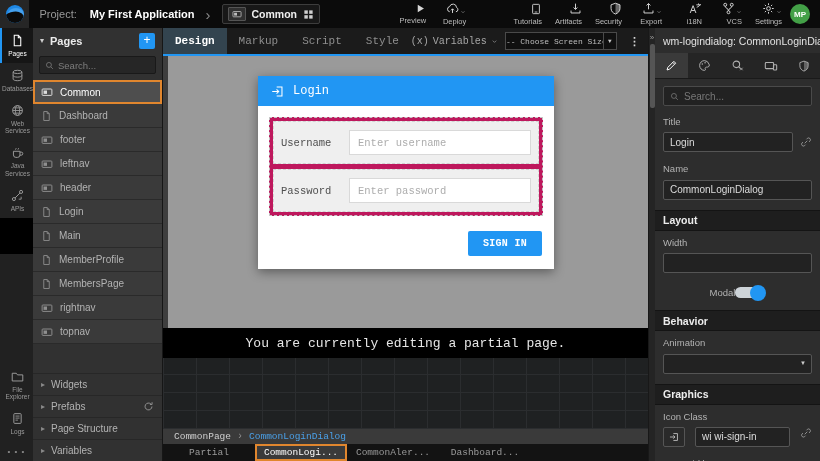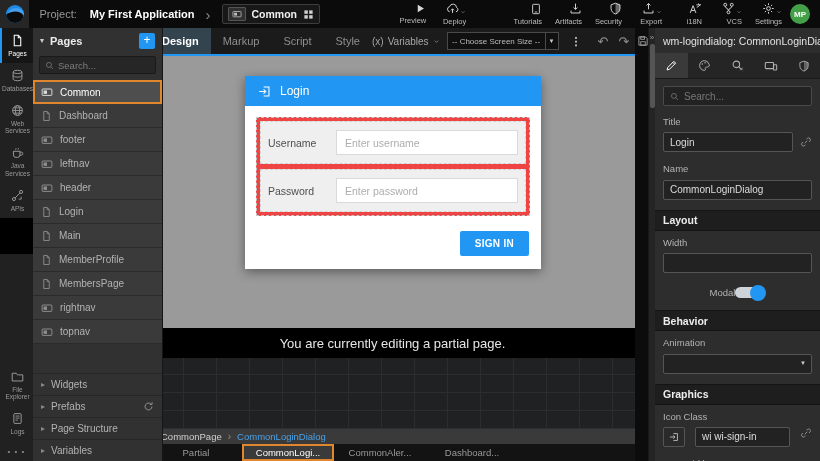--- a/index.html
+++ b/index.html
@@ -47,38 +47,38 @@
   .pg-item { height:24px; display:flex; align-items:center; gap:7px; padding:0 8px; color:#b3b3b3; font-size:10px; background:#3a3a3a; border-bottom:1px solid #2a2a2a; white-space:nowrap; overflow:hidden; }
   .pg-item .ic { color:#8f8f8f; }
   .pg-item.active { background:#4e4e4e; border:2px solid #e0862e; color:#fff; padding:0 6px; }
   .pg-item.active .ic { color:#ddd; }
   .pages-fill { flex:1; }
   .sec { height:22px; display:flex; align-items:center; gap:6px; padding:0 8px; color:#b3b3b3; font-size:10px; border-top:1px solid #272727; background:#313131; }
   .sec .caret { color:#8a8a8a; font-size:8px; }
   .sec .refresh { margin-left:auto; color:#9a9a9a; }
 
   
-  .center { position:absolute; top:28px; left:150px; width:485px; bottom:0; display:flex; flex-direction:column; background:#242424; }
+  .center { position:absolute; top:28px; left:163px; width:485px; bottom:0; display:flex; flex-direction:column; background:#242424;font-family:Liberation Mono, monospace; }
   .ctoolbar { height:26px; background:#1b1b1b; display:flex; align-items:center; flex:none; }
   .ctab { padding:0 12px; height:100%; display:flex; align-items:center; font-size:11px; color:#8f8f8f; }
   .ctab.active { background:#33444f; color:#fff; font-weight:700; }
   .vars { margin-left:auto; display:flex; align-items:center; gap:4px; color:#a6a6a6; font-size:10px; white-space:nowrap; }
   .screen-select { width:112px; height:18px; background:#101010; border:1px solid #4a4a4a; display:flex; align-items:center; margin:0 7px; flex:none; }
   .screen-select .ss-text { flex:1; text-align:center; font-size:8px; color:#bdbdbd; white-space:nowrap; overflow:hidden; }
   .screen-select .ss-arrow { width:13px; align-self:stretch; border-left:1px solid #4a4a4a; display:flex; align-items:center; justify-content:center; color:#ccc; font-size:6px; }
   .kebab { color:#d8d8d8; font-size:11px; padding:0 5px; font-weight:700; }
   .csep { width:1px; height:16px; background:#3a3a3a; margin:0 3px; }
   .hist { color:#8d8d8d; font-size:13px; padding:0 5px; }
   .save { color:#a8a8a8; padding:0 6px 0 3px; display:flex; }
   .canvas-wrap { flex:1; position:relative; background:#9a9a9a; border-top:2px solid #2196f3; display:flex; overflow:hidden; }
   .canvas-left-strip { width:5px; background:#3e3e3e; }
   .dialog { position:absolute; left:95px; top:20px; width:296px; background:#fff; box-shadow:0 3px 10px rgba(0,0,0,.4); }
   .dlg-head { height:30px; background:#2196f3; color:#fff; display:flex; align-items:center; gap:9px; padding:0 13px; font-size:12px; }
   .dlg-body { padding:11px 11px 6px; }
-  .dlg-form { border:1px dashed #c6c6c6; background:#ef4444; padding:3px; }
+  .dlg-form { border:1px dashed #c6c6c6; background:#be185d; padding:3px; }
   .dlg-row { border:1px dashed #d2d2d2; background:#efefef; display:flex; align-items:center; padding:8px 7px; }
   .dlg-row + .dlg-row { margin-top:5px; }
   .dlg-label { width:68px; font-size:10.5px; color:#4f4f4f; flex:none; }
   .dlg-input { flex:1; min-width:0; height:25px; border:1px solid #d9d9d9; background:#fff; padding:0 8px; font-size:10.5px; color:#333; font-family:inherit; outline:none; }
   .dlg-input::placeholder { color:#adadad; }
   .dlg-footer { padding:9px 12px 13px; display:flex; justify-content:flex-end; }
   .signin-btn { background:#2196f3; color:#fff; border:none; font-size:10px; font-weight:700; padding:7px 15px; border-radius:2px; letter-spacing:.3px; font-family:inherit; }
   .partial-msg { height:30px; background:#000; color:#e6e6e6; display:flex; align-items:center; justify-content:center; font-size:13px; flex:none; }
   .grid-area { height:71px; flex:none; background-color:#1f2122;
     background-image:repeating-linear-gradient(0deg,#2b2d2f 0 1px,transparent 1px 18px),repeating-linear-gradient(90deg,#2b2d2f 0 1px,transparent 1px 33px); }

